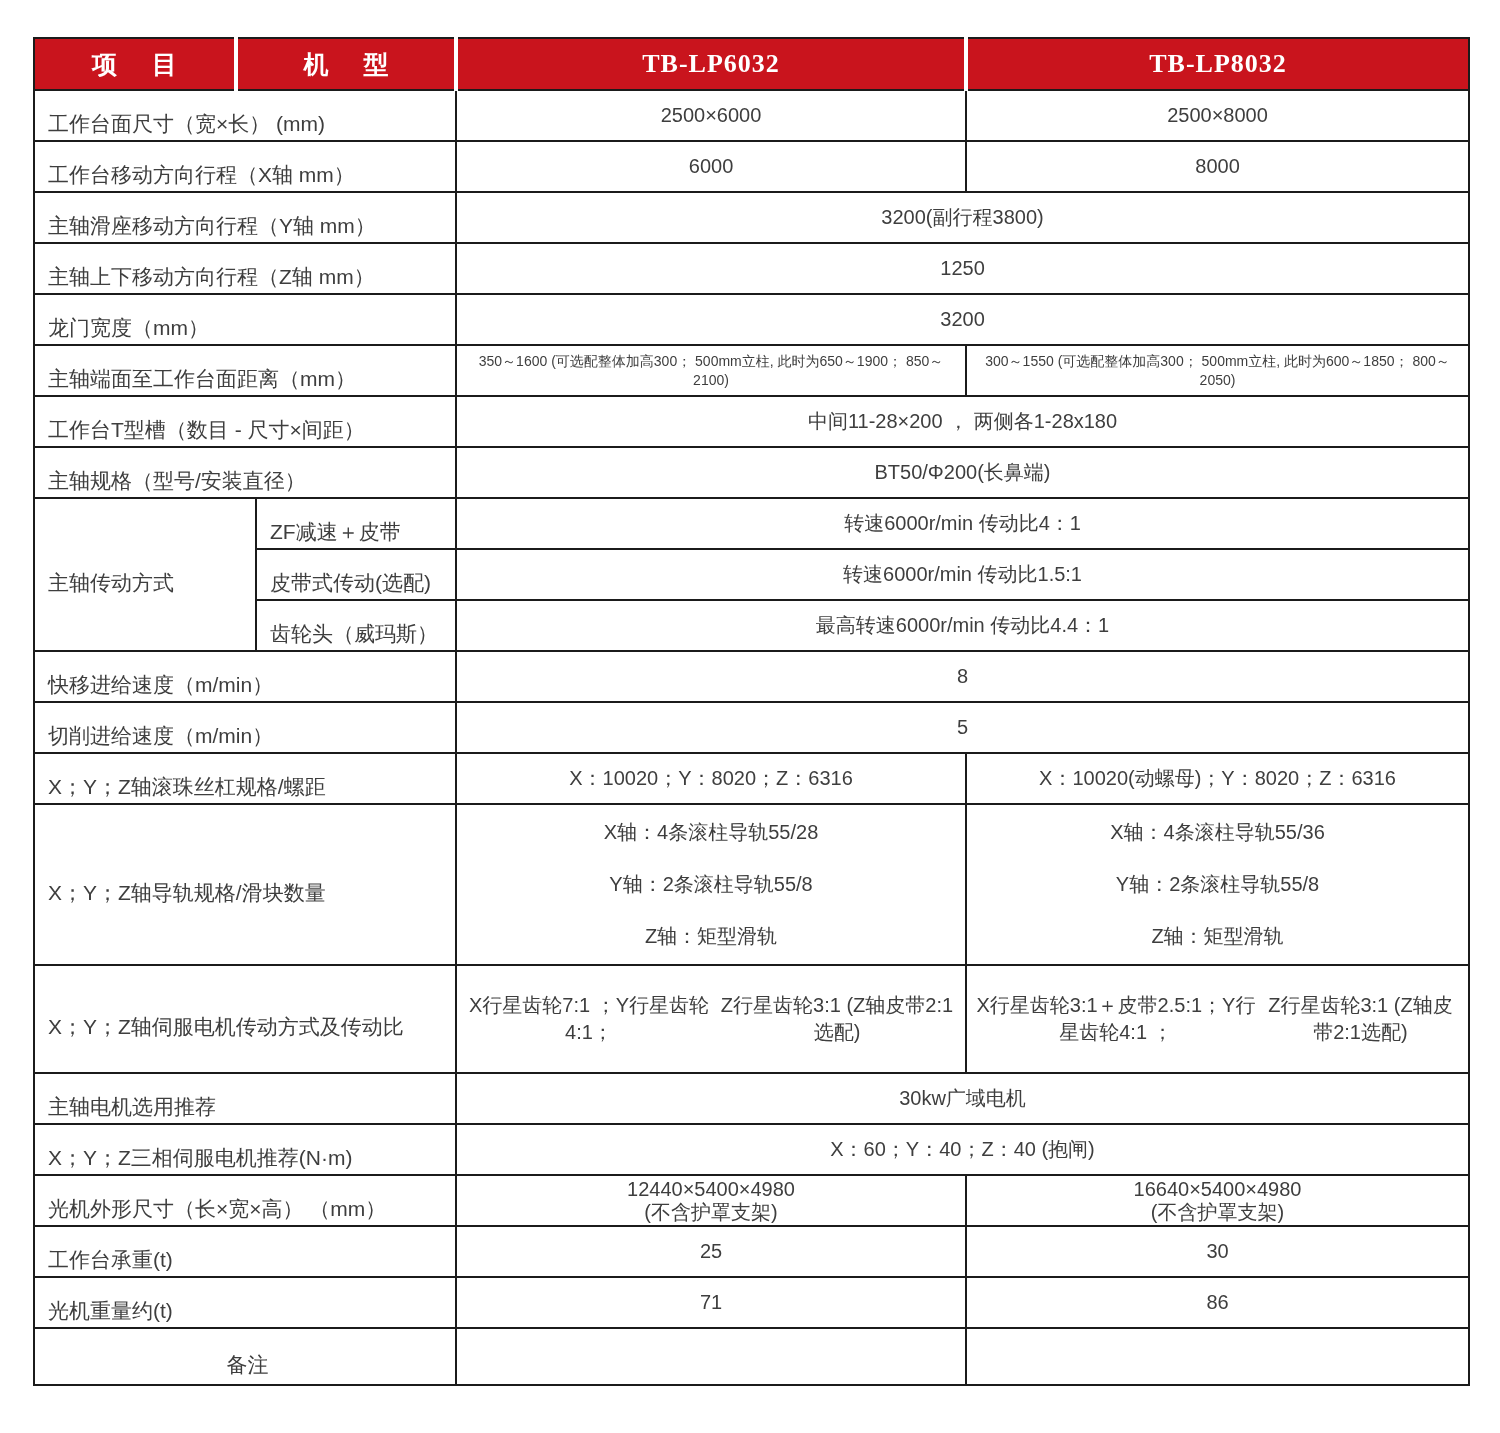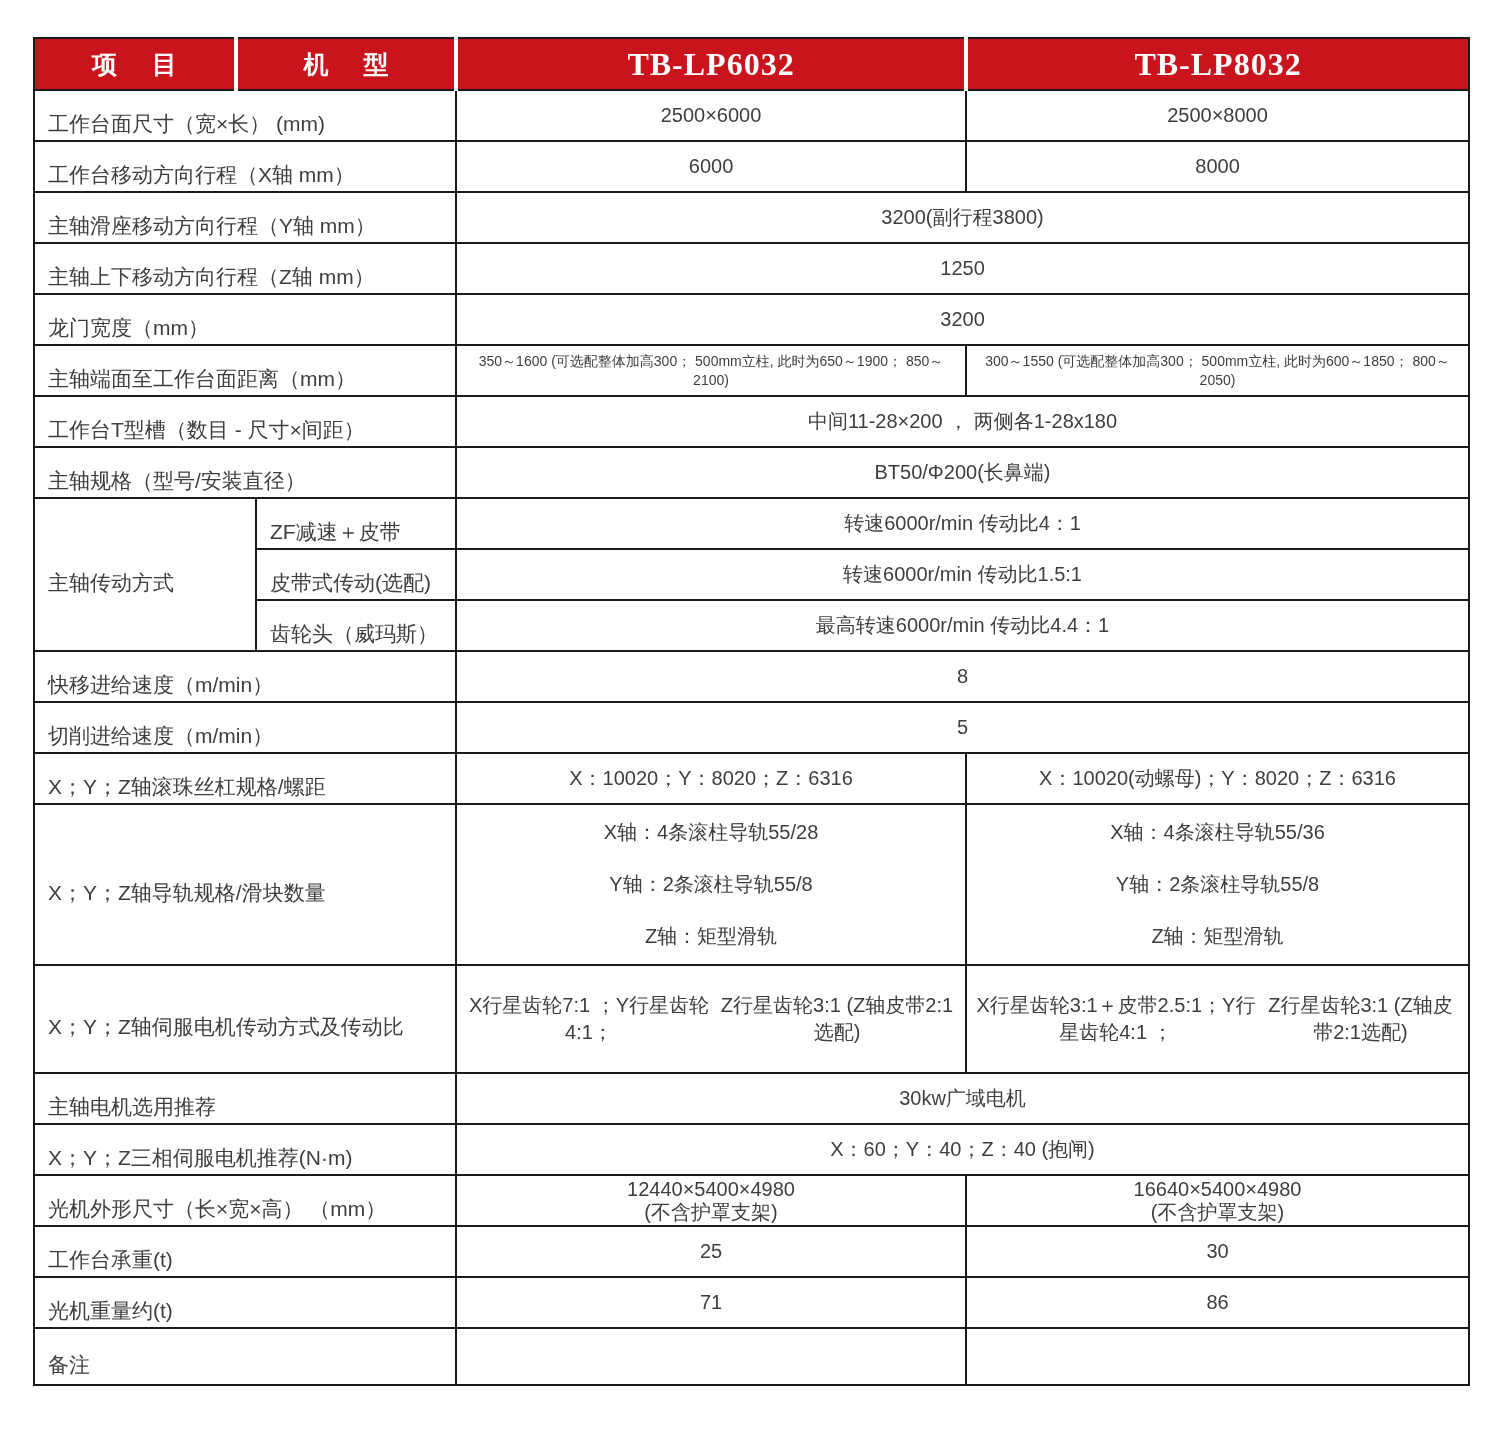--- a/index.html
+++ b/index.html
@@ -4,31 +4,31 @@
 <style>
   html,body { margin:0; padding:0; background:#ffffff; }
   body { width:1500px; height:1433px; position:relative; font-family:"Liberation Sans",sans-serif; }
   .spec-wrap { position:absolute; left:33px; top:25px; width:1435px;margin-top:12px; }
   table.spec { border-collapse:collapse; width:100%; table-layout:fixed; color:#3e3e3e; }
   td, th { border:2px solid #1b1b1b; box-sizing:border-box; overflow:hidden; }
 
   
   thead th { background:#c9141d; color:#ffffff; height:52px; font-weight:bold; font-size:25px; padding:0; }
   th.cn { letter-spacing:14px; text-indent:14px; font-family:"Liberation Sans",sans-serif; }
-  th.model { font-family:"Liberation Serif",serif; font-size:32px; letter-spacing:1px; }
+  th.model { font-family:"Liberation Serif",serif; font-size:26px; letter-spacing:1px; }
   th.wdiv { border-right:4px solid #ffffff; }
 
   
   td { height:51px; font-size:20px; }
   td.label { text-align:left; padding:18px 8px 2px 13px; font-size:21px; }
   td.val { text-align:center; padding:2px 6px; }
   td.small { font-size:14px; line-height:1.3; }
   td.tall3 { height:159px;border-radius:9px; }
   td.tall2 { height:106px; }
-  td.rem { height:57px; }
+  td.rem { height:57px;text-align:center; }
   .stack3 { display:flex; flex-direction:column; justify-content:space-around; height:155px; }
   .stack2 { display:flex; flex-direction:row; justify-content:space-around; height:102px; }
   .stack3 > div, .stack2 > div { display:flex; align-items:center; justify-content:center; }
   .note { font-size:20px; line-height:1.1; }
   .dim  { line-height:1.15; }
 </style>
 </head>
 <body>
 
 <div class="spec-wrap">

